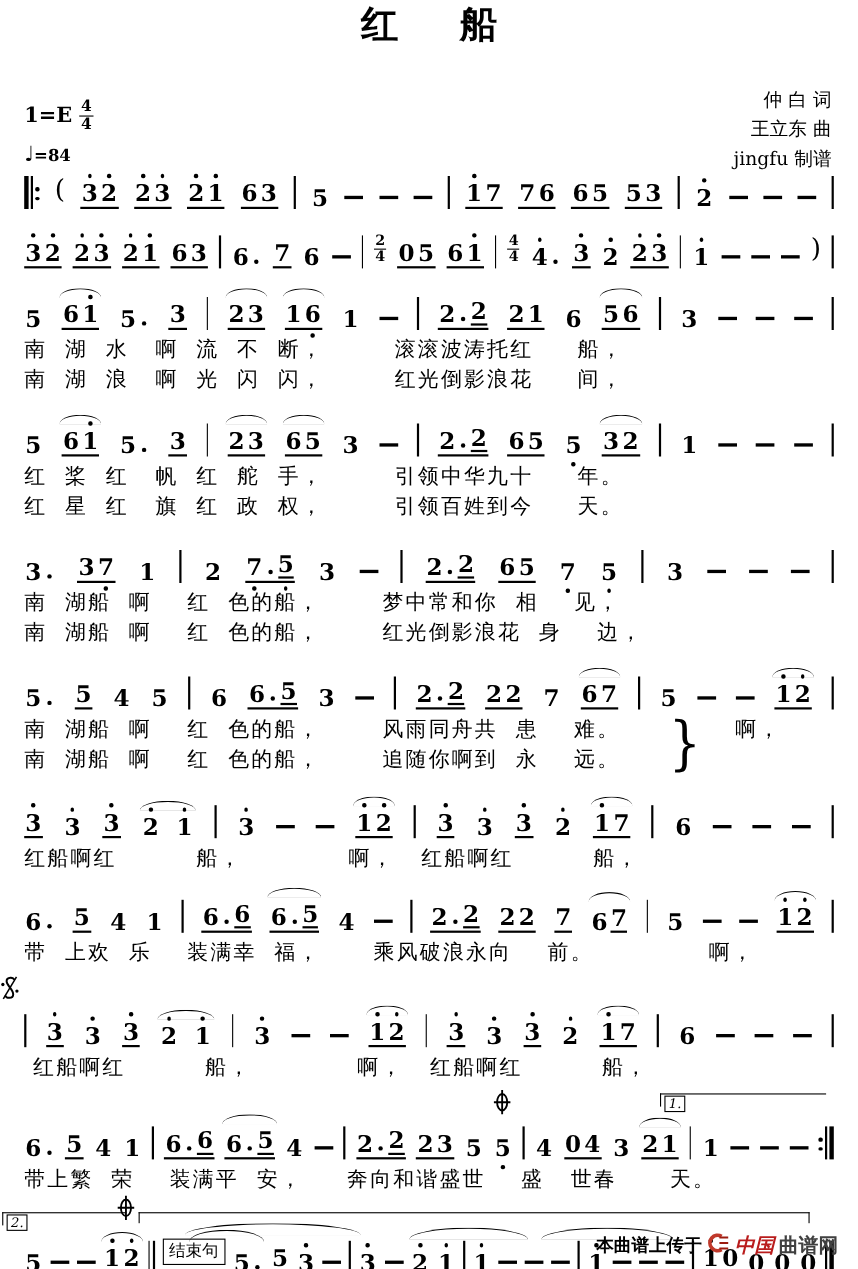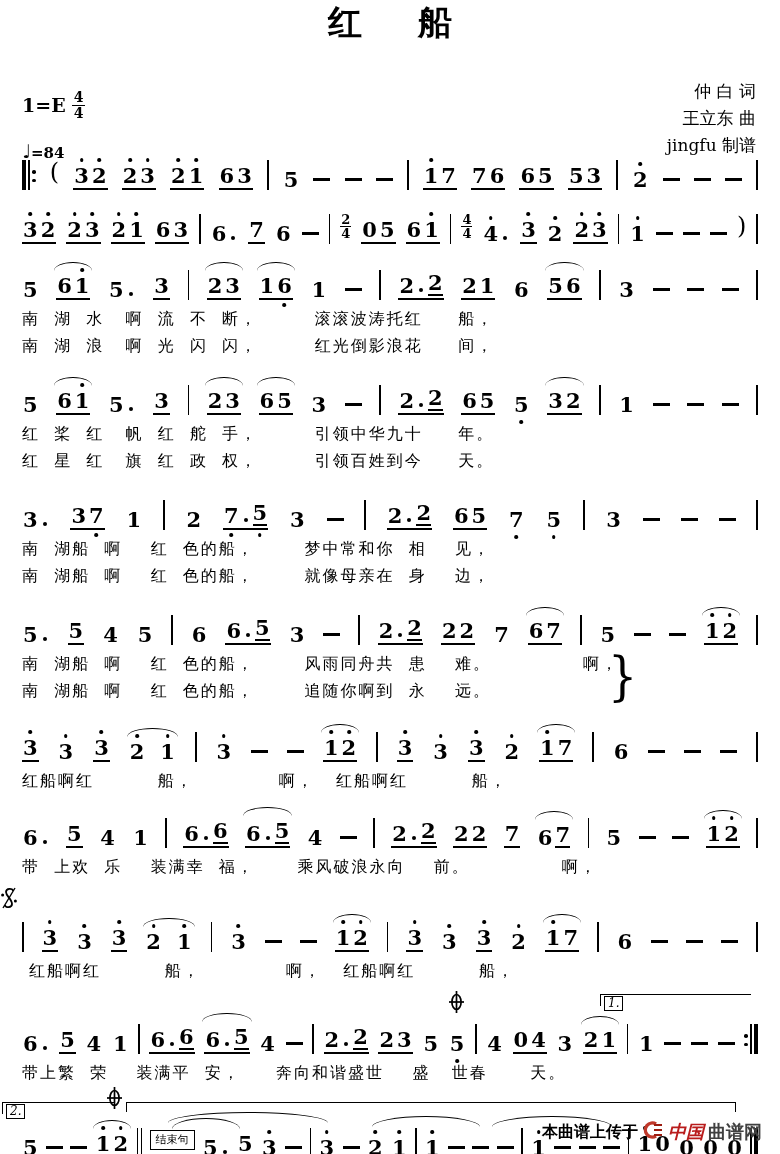--- a/index.html
+++ b/index.html
@@ -9,21 +9,21 @@
   
   .title{ text-align:center; font-size:34px; font-weight:700; letter-spacing:22px;
           text-indent:22px;}
   .credits{ position:absolute; top:56px; right:24px; text-align:right;
             font-size:17px; line-height:27px;margin-top:22px;}
   .keyblock{ position:absolute; top:90px; left:22px; font-weight:700;}
   .keyrow{ display:flex; align-items:center; gap:6px; font-size:19px;justify-content:space-between;}
   .frac{ display:inline-flex; flex-direction:column; align-items:center;
          font-size:14px; line-height:1.05; font-weight:700;}
   .frac .num{ border-bottom:1.4px solid #000; padding:0 2px;}
-  .temporow{ font-size:15px; font-weight:700; margin-top:20px;}
+  .temporow{ font-size:15px; font-weight:700; margin-top:9px;}
   .temporow .qn{ font-size:19px;}
   
   #score{ position:absolute; top:136px; left:0; width:780px;}
   .sys{ position:relative; padding:0 22px;}
   .staff{ display:flex; justify-content:space-between; align-items:flex-end;
           height:42px; position:relative;}
   .grp{ display:inline-flex; align-items:flex-end; gap:3px; position:relative;
         padding:0 1px 0 1px;}
   .grp.u1{ border-bottom:2px solid #000; padding-bottom:2px;}
   .grp.wide{ gap:16px;}
@@ -43,25 +43,25 @@
   .dash{ width:17px; height:2.6px; background:#000; margin-bottom:9px;}
   .barw{ display:inline-flex; align-items:flex-end; gap:2.5px; height:30px;}
   .bthin{ width:1.6px; height:30px; background:#000;}
   .bthick{ width:3.5px; height:30px; background:#000;}
   .bdots{ display:flex; flex-direction:column; gap:5px; margin-bottom:8px;}
   .bdots i{ width:3.5px; height:3.5px; border-radius:50%; background:#000;}
   .ts{ display:inline-flex; flex-direction:column; align-items:center;
        font-size:13px; font-weight:700; line-height:1.05; margin-bottom:3px;}
   .ts .tnum{ border-bottom:1.3px solid #000; padding:0 1px;}
   .paren{ font-size:24px; margin-bottom:4px; font-weight:400;}
-  .endlbl{ font-size:11px; border:1.5px solid #000; padding:1px 5px 2px 5px;
+  .endlbl{ font-size:15px; border:1.5px solid #000; padding:1px 5px 2px 5px;
            margin-bottom:8px; font-family:Liberation Serif, serif;}
   
   .lyrblock{ position:relative; margin-top:5px;}
-  .lyr{ white-space:pre; font-size:16px; line-height:27px; letter-spacing:2px;}
+  .lyr{ white-space:pre; font-size:19px; line-height:27px; letter-spacing:2px;}
   
   .ov{ position:absolute;}
   .volta{ border-top:1.6px solid #000; border-left:1.6px solid #000; height:11px;}
   .vlabel{ position:absolute; left:3px; top:1px; font-style:italic; font-size:12px;
            border:1px solid #000; padding:0 3px; background:#fff; line-height:13px;}
   .brk{ border-top:1.6px solid #000; border-left:1.6px solid #000;
         border-right:1.6px solid #000; height:9px;}
   .ovarc{ border-top:1.8px solid #000; border-radius:50% 50% 0 0 / 100% 100% 0 0;
           height:10px;}
   .brace{ font-size:46px; font-weight:400; transform:scaleY(1.15);
@@ -660,21 +660,21 @@
           </span>
           <span class="dash"></span>
           <span class="dash"></span>
           <span class="dash"></span>
           <span class="barw">
             <i class="bthin"></i>
           </span>
         </div>
         <div class="lyrblock">
           <div class="lyr">南  湖船  啊    红  色的船，       梦中常和你  相    见，</div>
-          <div class="lyr">南  湖船  啊    红  色的船，       就像母亲在  身    边，</div>
+          <div class="lyr">南  湖船  啊    红  色的船，       红光倒影浪花  身    边，</div>
         </div>
       </div>
       <div class="sys" style="margin-top: 14px;">
         <div class="staff">
           <span class="grp">
             <span class="note">
               <span class="dg">5</span>
             </span>
             <i class="augdot"></i>
           </span>

